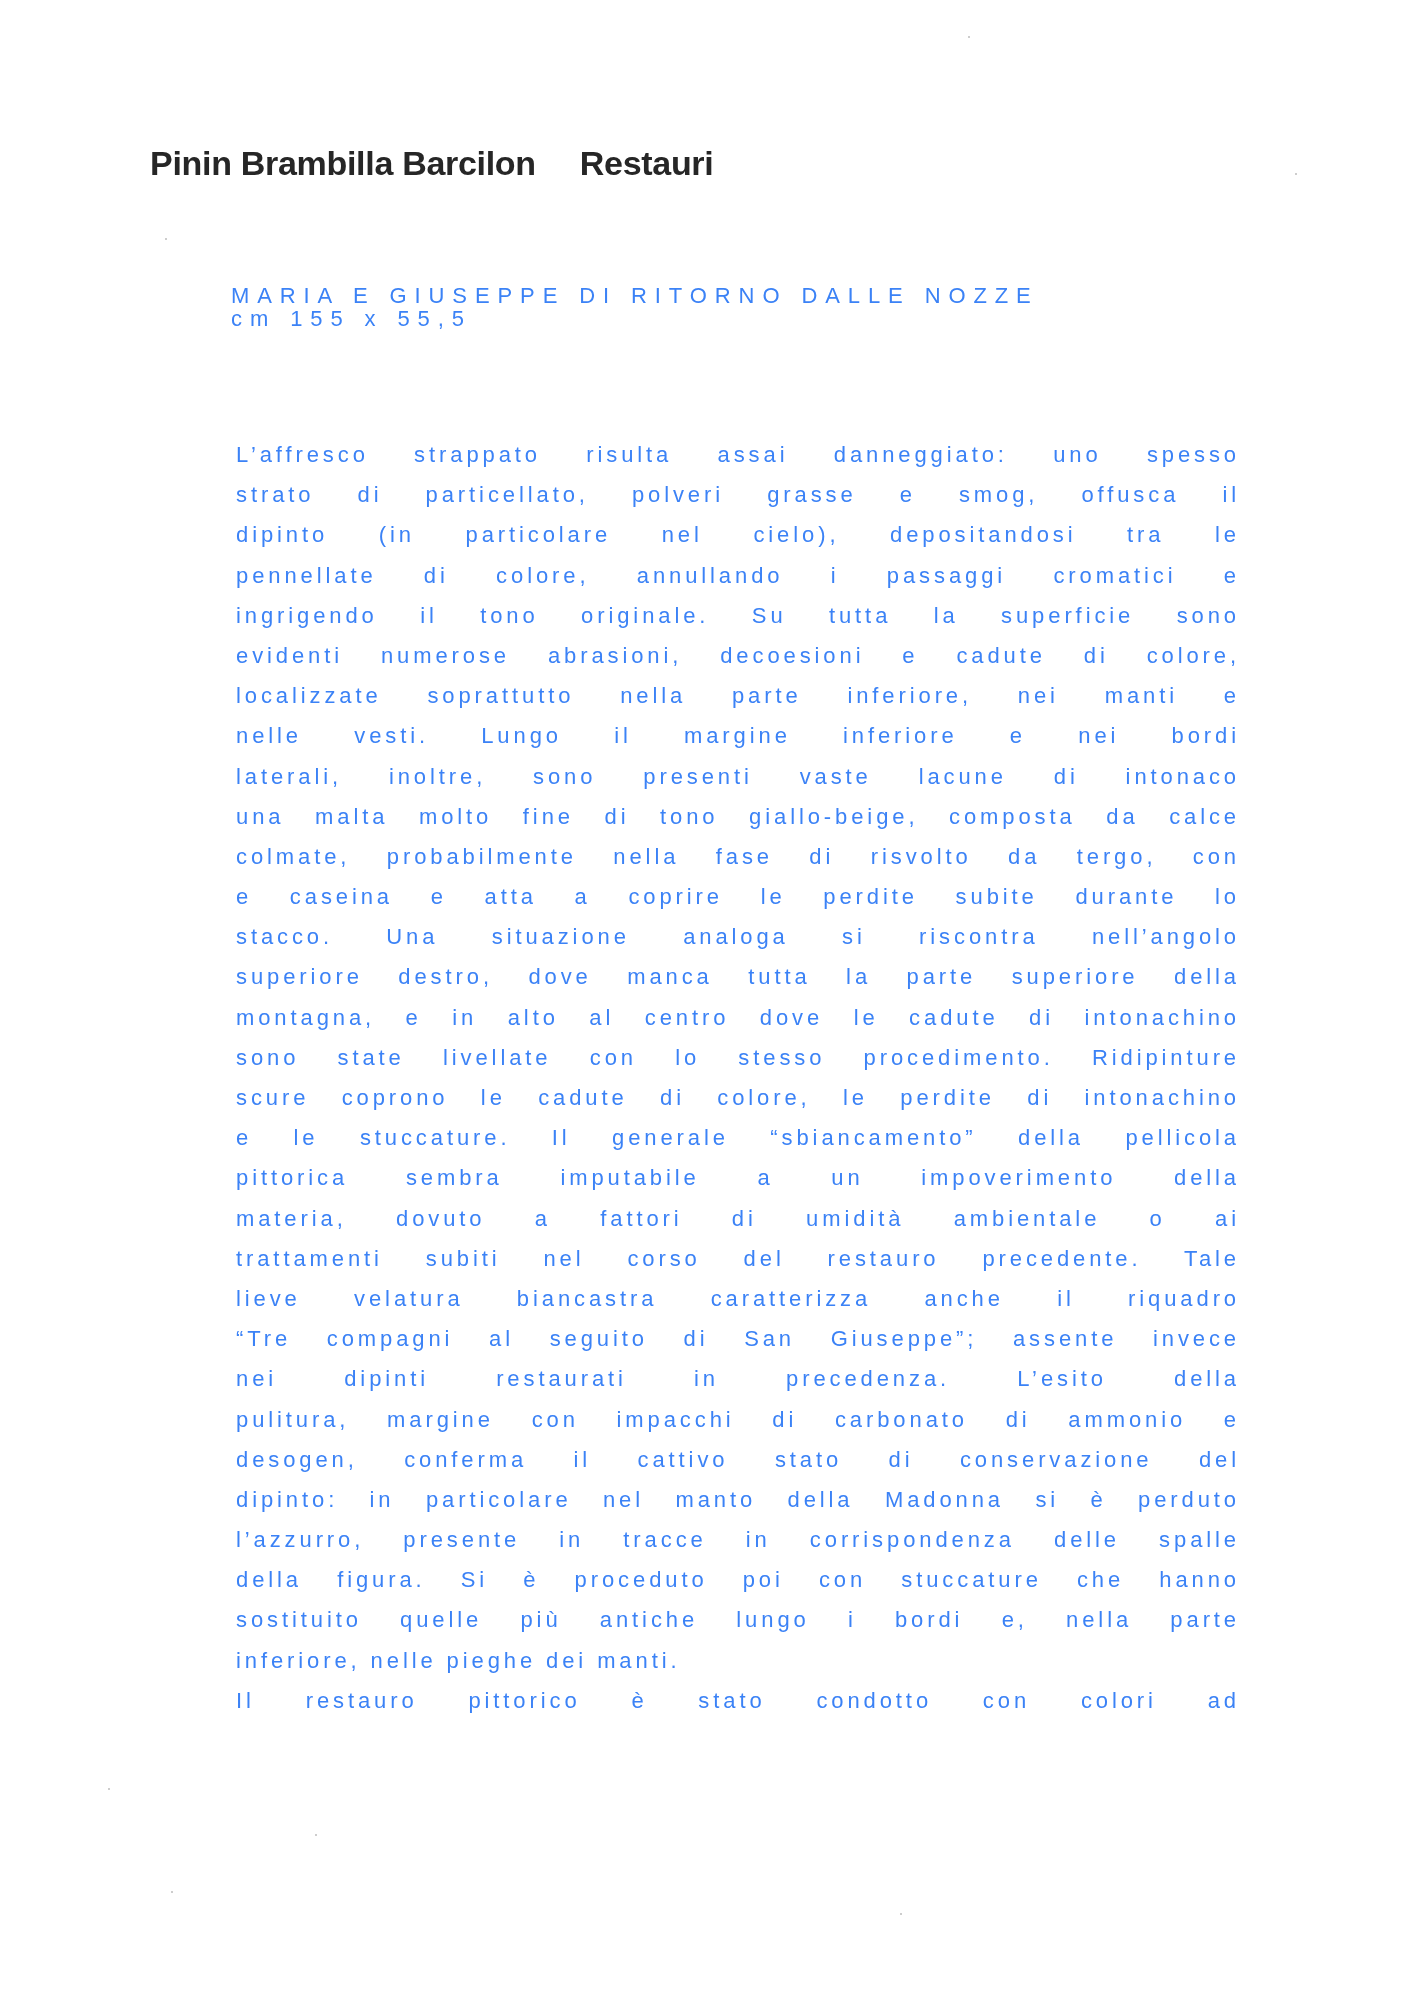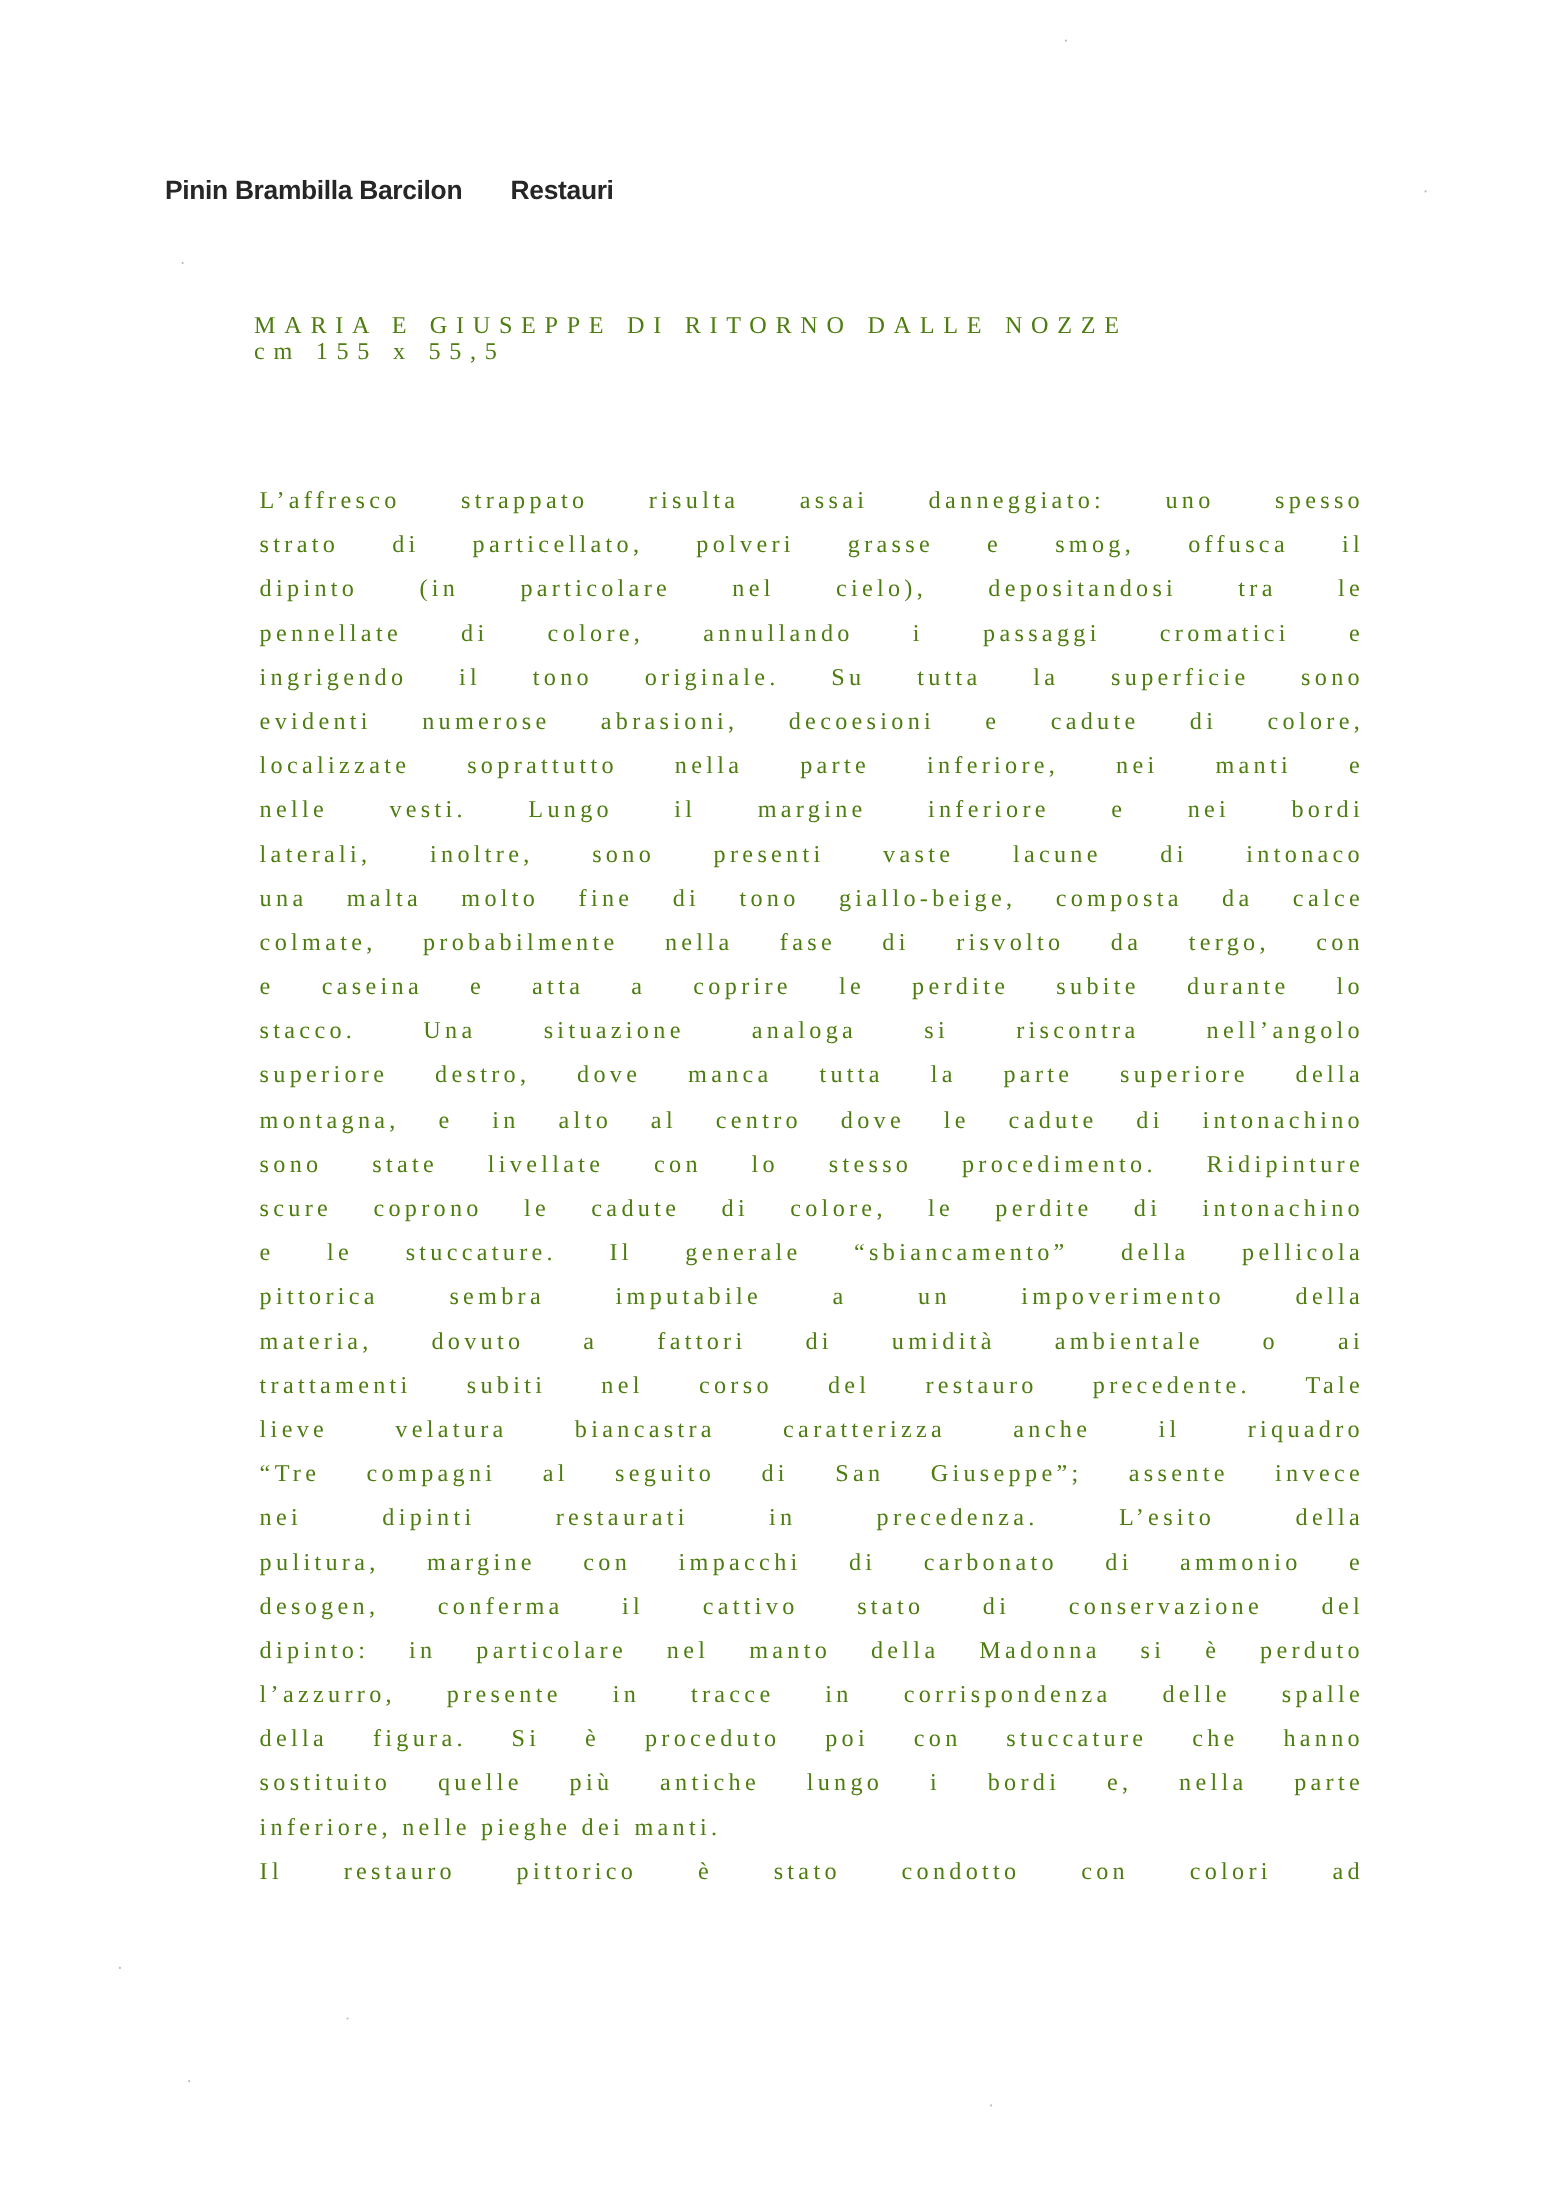--- a/index.html
+++ b/index.html
@@ -10,34 +10,34 @@
     body {
       width: 1414px;
       height: 2000px;
       position: relative;
       overflow: hidden;
       color: #2a2a2a;
     }
     .letterhead {
       position: absolute;
       left: 150px;
-      top: 160px;
+      top: 144px;
       font-family: "Liberation Sans", sans-serif;
       font-weight: bold;
-      font-size: 24px;
+      font-size: 34px;
       letter-spacing: -0.3px;
       color: #262626;
       white-space: nowrap;
     }
     .letterhead .studio { display: inline-block; }
     .letterhead .dept { display: inline-block; margin-left: 44px; }
 
     .mono {
-      font-family: Liberation Serif, serif;
-      color: #4d7c0f;
+      font-family: Liberation Sans, sans-serif;
+      color: #3b82f6;
     }
     .title {
       position: absolute;
       left: 231px;
       top: 283px;
       font-size: 22px;
       letter-spacing: 7.9px;
       white-space: nowrap;
     }
     .dimensions {

